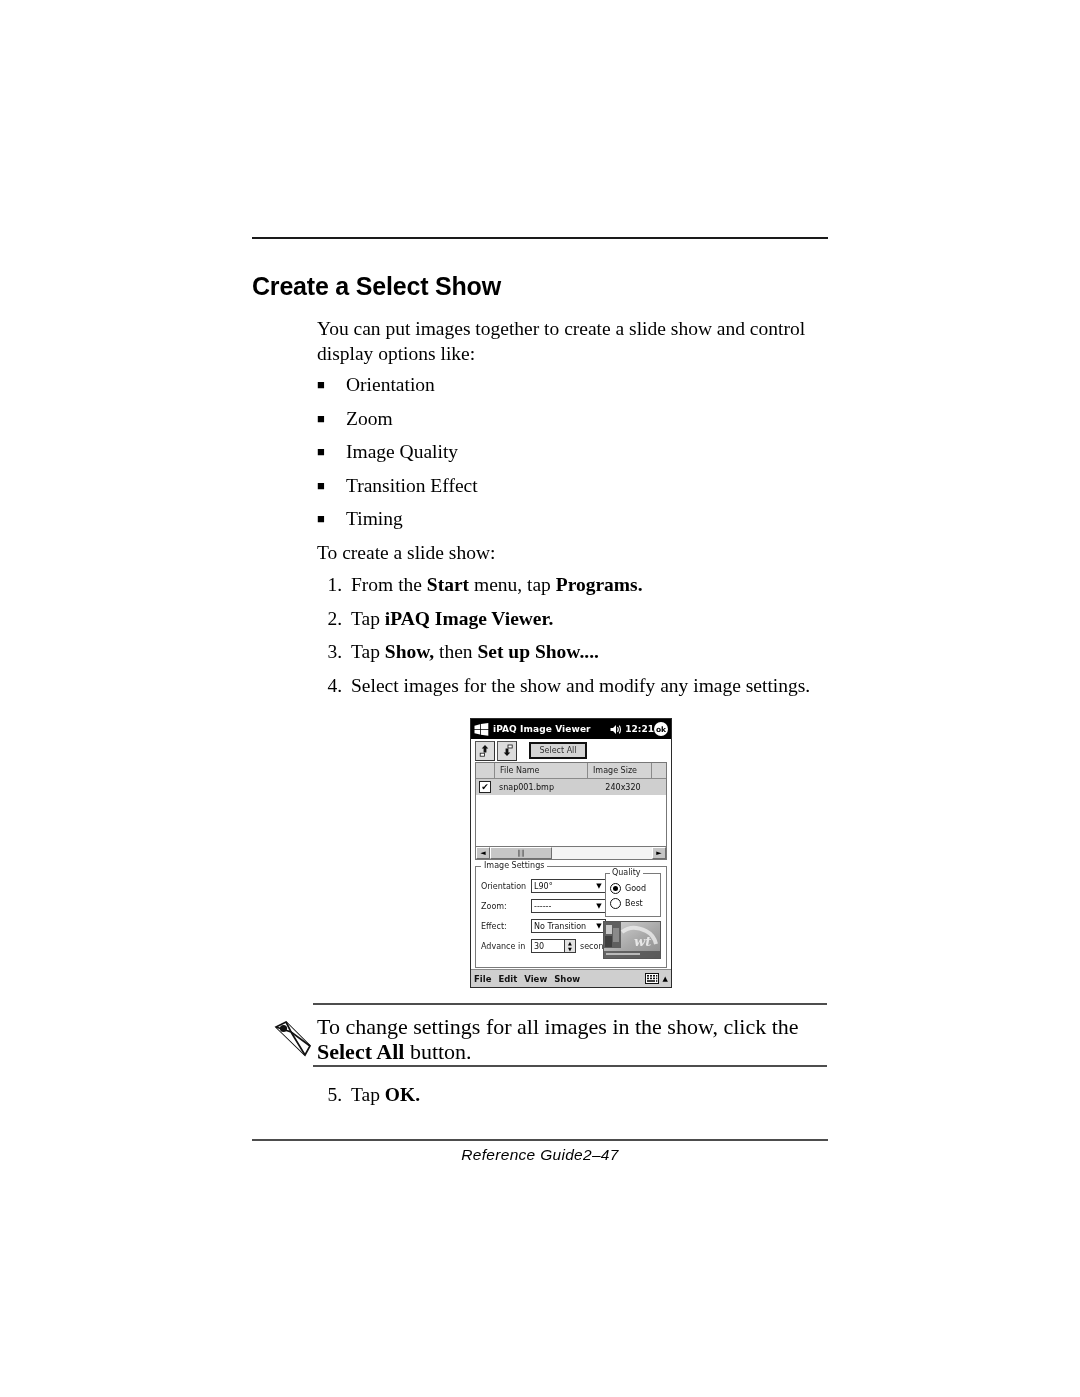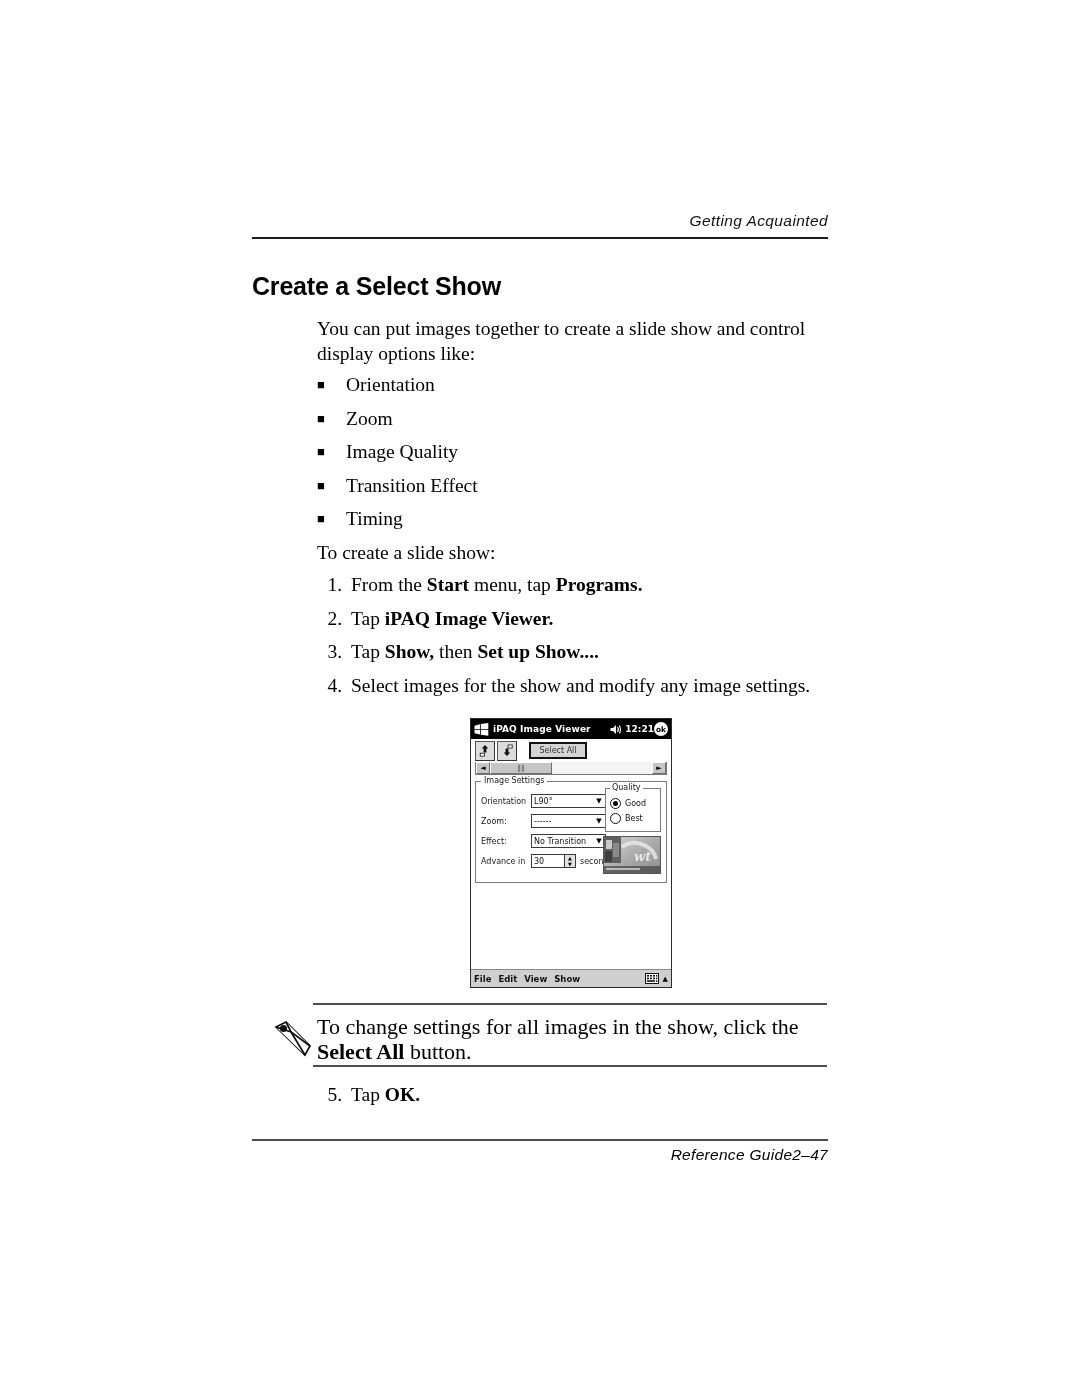--- a/index.html
+++ b/index.html
@@ -102,21 +102,21 @@
     font-size:22px;line-height:25px;
   }
 
   
   .footer-rule{
     position:absolute;left:252px;top:1139px;width:576px;height:2px;
     background:#4d4d4d;
   }
   .footer{
     position:absolute;left:252px;top:1146px;width:576px;
-    display:flex;justify-content:flex-end;
+    display:flex;justify-content:center;
     font-family:"Liberation Sans", sans-serif;
     font-style:italic;font-size:15.5px;letter-spacing:.3px;
   }
 
   
   .pda{
     position:absolute;left:470px;top:718px;
     width:202px;height:270px;
     border:1px solid #2b2b2b;
     background:#ffffff;
@@ -303,23 +303,20 @@
   }
   .menu-spacer{flex:1 1 auto;}
   .kbd-icon{width:14px;height:11px;flex:0 0 14px;}
   .menu-up{font-size:7px;margin-left:4px;color:#000;}
 </style>
 </head>
 <body>
 
 <div class="page">
 
-  <div class="header">
-    <span class="header-text">Getting Acquainted</span>
-  </div>
   <div class="header-rule"></div>
 
   <div class="section-title">Create a Select Show</div>
 
   <div class="intro">You can put images together to create a slide show and control display options like:</div>
 
   <div class="bullets" id="bullets">
       <div class="bullet-row">
         <span class="bullet-mark">■</span>
         <span class="bullet-label">Orientation</span>
@@ -393,20 +390,36 @@
       </span>
       <span class="tb-btn">
         <svg width="13" height="13" viewBox="0 0 13 13">
           <path d="M6 12 L2.7 8.4 H4.6 V4.4 H7.4 V8.4 H9.3 Z" fill="#111"></path>
           <rect x="7.0" y="1.0" width="4.2" height="3" fill="#fff" stroke="#111" stroke-width="0.8"></rect>
         </svg>
       </span>
       <span class="select-all-btn">Select All</span>
     </div>
 
+    <div class="pda-list">
+      <div class="list-head">
+        <div class="lh-chk"></div>
+        <div class="lh-name">File Name</div>
+        <div class="lh-size">Image Size</div>
+        <div class="lh-end"></div>
+      </div>
+      <div class="list-row">
+        <div class="lr-chk">
+          <span class="chkbox">✔</span>
+        </div>
+        <div class="lr-name">snap001.bmp</div>
+        <div class="lr-size">240x320</div>
+        <div class="lr-end"></div>
+      </div>
+    </div>
 
     <div class="hscroll">
       <div class="hs-arrow">◄</div>
       <div class="hs-thumb">
         <span class="hs-grip">‖‖</span>
       </div>
       <div class="hs-track"></div>
       <div class="hs-arrow">►</div>
     </div>
 

